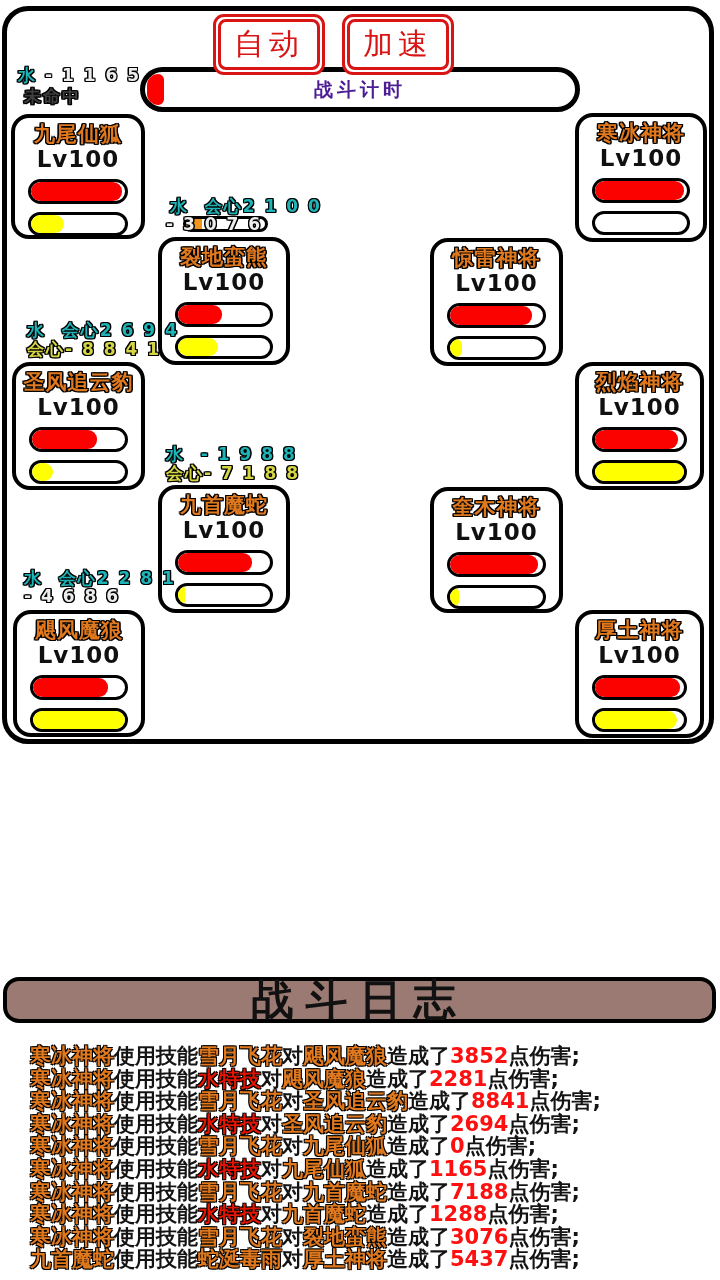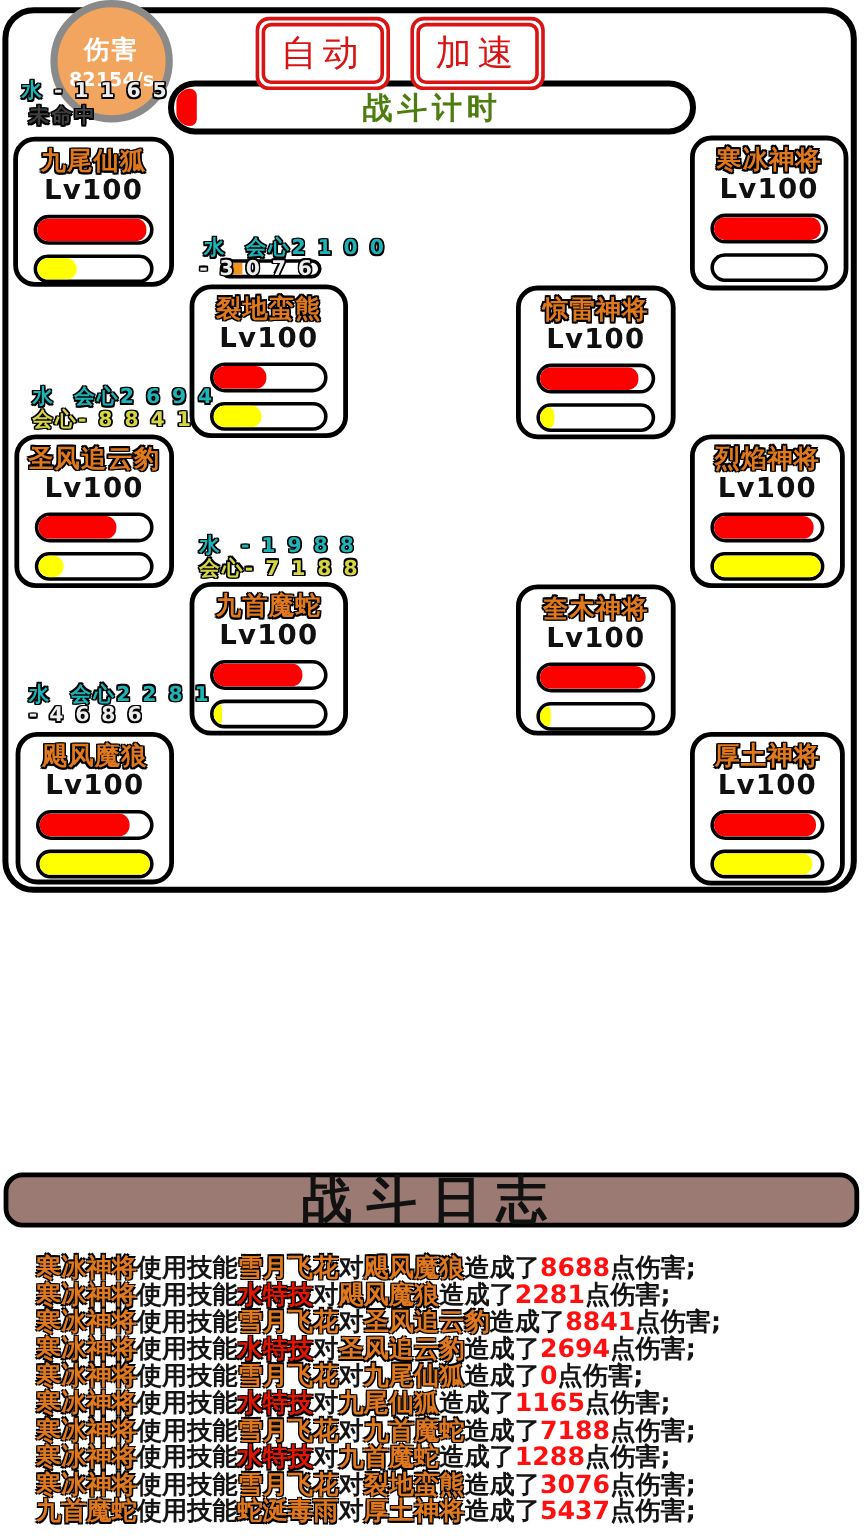--- a/index.html
+++ b/index.html
@@ -29,21 +29,21 @@
   .btn.red, .btn.red .btn-inner { border-color:var(--accent_red); color:var(--accent_red); }
   .btn.black, .btn.black .btn-inner { border-color:#000; color:#111; }
   
   .timer {
     position:absolute; left:140px; top:67px; width:440px; height:45px;
     background:#fff; border:5px solid #000; border-radius:24px; z-index:5; overflow:hidden;
   }
   .timer-fill { position:absolute; left:2px; top:2px; bottom:2px; border-radius:16px 8px 8px 16px; background:var(--hp_red); }
   .timer-label {
     position:absolute; left:0; right:0; top:0; bottom:0; display:flex; align-items:center; justify-content:center;
-    font-size:25px; font-weight:800; letter-spacing:4px; color:#4d7c0f;
+    font-size:19px; font-weight:800; letter-spacing:4px; color:#4c1d95;
   }
   
   .unit {
     position:absolute; background:#fff; border:4px solid #000; border-radius:18px;
     text-align:center; padding-top:5px; z-index:10;
   }
   .outline { text-shadow:-1.3px -1.3px 0 #000, 1.3px -1.3px 0 #000, -1.3px 1.3px 0 #000, 1.3px 1.3px 0 #000, -1.3px 0 0 #000, 1.3px 0 0 #000, 0 -1.3px 0 #000, 0 1.3px 0 #000; }
   .u-name { font-size:21px; line-height:23px; font-weight:800; color:var(--name_orange); letter-spacing:1px; white-space:nowrap; }
   .u-lv { font-size:23px; line-height:26px; font-weight:700; color:#101010; letter-spacing:1px; }
   .bar {
@@ -83,24 +83,20 @@
   .ls.nm, .ls.sk-orange { color:var(--name_orange); }
   .ls.sk-red { color:var(--skill_red); }
   .ls.dmg { color:var(--dmg_red); }
 </style>
 </head>
 <body>
 
 <div class="screen">
   <div class="frame"></div>
 
-  <div class="badge">
-    <div class="b-title">伤害</div>
-    <div class="b-value">82154/s</div>
-  </div>
 
   <div class="top-buttons">
       <div class="btn red">
         <div class="btn-inner">自动</div>
       </div>
       <div class="btn red">
         <div class="btn-inner">加速</div>
       </div>
     </div>
 
@@ -223,21 +219,21 @@
       <div class="float-line" style="left: 166px; top: 462px;"><span class="fseg yellow">会心- 7 1 8 8</span></div>
       <div class="float-line" style="left: 24px; top: 567px;"><span class="fseg cyan">水  会心2 2 8 1</span></div>
       <div class="float-line" style="left: 24px; top: 586px;"><span class="fseg white">- 4 6 8 6</span></div>
     </div>
 
   <div class="log-header">
     <span class="log-title">战斗日志</span>
   </div>
   <div class="log-body">
     <div id="log-lines">
-        <div class="log-line"><span class="ls nm">寒冰神将</span><span class="ls pl">使用技能</span><span class="ls sk-orange">雪月飞花</span><span class="ls pl">对</span><span class="ls nm">飓风魔狼</span><span class="ls pl">造成了</span><span class="ls dmg">8688</span><span class="ls pl">点伤害;</span></div>
+        <div class="log-line"><span class="ls nm">寒冰神将</span><span class="ls pl">使用技能</span><span class="ls sk-orange">雪月飞花</span><span class="ls pl">对</span><span class="ls nm">飓风魔狼</span><span class="ls pl">造成了</span><span class="ls dmg">3852</span><span class="ls pl">点伤害;</span></div>
         <div class="log-line"><span class="ls nm">寒冰神将</span><span class="ls pl">使用技能</span><span class="ls sk-red">水特技</span><span class="ls pl">对</span><span class="ls nm">飓风魔狼</span><span class="ls pl">造成了</span><span class="ls dmg">2281</span><span class="ls pl">点伤害;</span></div>
         <div class="log-line"><span class="ls nm">寒冰神将</span><span class="ls pl">使用技能</span><span class="ls sk-orange">雪月飞花</span><span class="ls pl">对</span><span class="ls nm">圣风追云豹</span><span class="ls pl">造成了</span><span class="ls dmg">8841</span><span class="ls pl">点伤害;</span></div>
         <div class="log-line"><span class="ls nm">寒冰神将</span><span class="ls pl">使用技能</span><span class="ls sk-red">水特技</span><span class="ls pl">对</span><span class="ls nm">圣风追云豹</span><span class="ls pl">造成了</span><span class="ls dmg">2694</span><span class="ls pl">点伤害;</span></div>
         <div class="log-line"><span class="ls nm">寒冰神将</span><span class="ls pl">使用技能</span><span class="ls sk-orange">雪月飞花</span><span class="ls pl">对</span><span class="ls nm">九尾仙狐</span><span class="ls pl">造成了</span><span class="ls dmg">0</span><span class="ls pl">点伤害;</span></div>
         <div class="log-line"><span class="ls nm">寒冰神将</span><span class="ls pl">使用技能</span><span class="ls sk-red">水特技</span><span class="ls pl">对</span><span class="ls nm">九尾仙狐</span><span class="ls pl">造成了</span><span class="ls dmg">1165</span><span class="ls pl">点伤害;</span></div>
         <div class="log-line"><span class="ls nm">寒冰神将</span><span class="ls pl">使用技能</span><span class="ls sk-orange">雪月飞花</span><span class="ls pl">对</span><span class="ls nm">九首魔蛇</span><span class="ls pl">造成了</span><span class="ls dmg">7188</span><span class="ls pl">点伤害;</span></div>
         <div class="log-line"><span class="ls nm">寒冰神将</span><span class="ls pl">使用技能</span><span class="ls sk-red">水特技</span><span class="ls pl">对</span><span class="ls nm">九首魔蛇</span><span class="ls pl">造成了</span><span class="ls dmg">1288</span><span class="ls pl">点伤害;</span></div>
         <div class="log-line"><span class="ls nm">寒冰神将</span><span class="ls pl">使用技能</span><span class="ls sk-orange">雪月飞花</span><span class="ls pl">对</span><span class="ls nm">裂地蛮熊</span><span class="ls pl">造成了</span><span class="ls dmg">3076</span><span class="ls pl">点伤害;</span></div>
         <div class="log-line"><span class="ls nm">九首魔蛇</span><span class="ls pl">使用技能</span><span class="ls sk-orange">蛇涎毒雨</span><span class="ls pl">对</span><span class="ls nm">厚土神将</span><span class="ls pl">造成了</span><span class="ls dmg">5437</span><span class="ls pl">点伤害;</span></div>
       </div>

